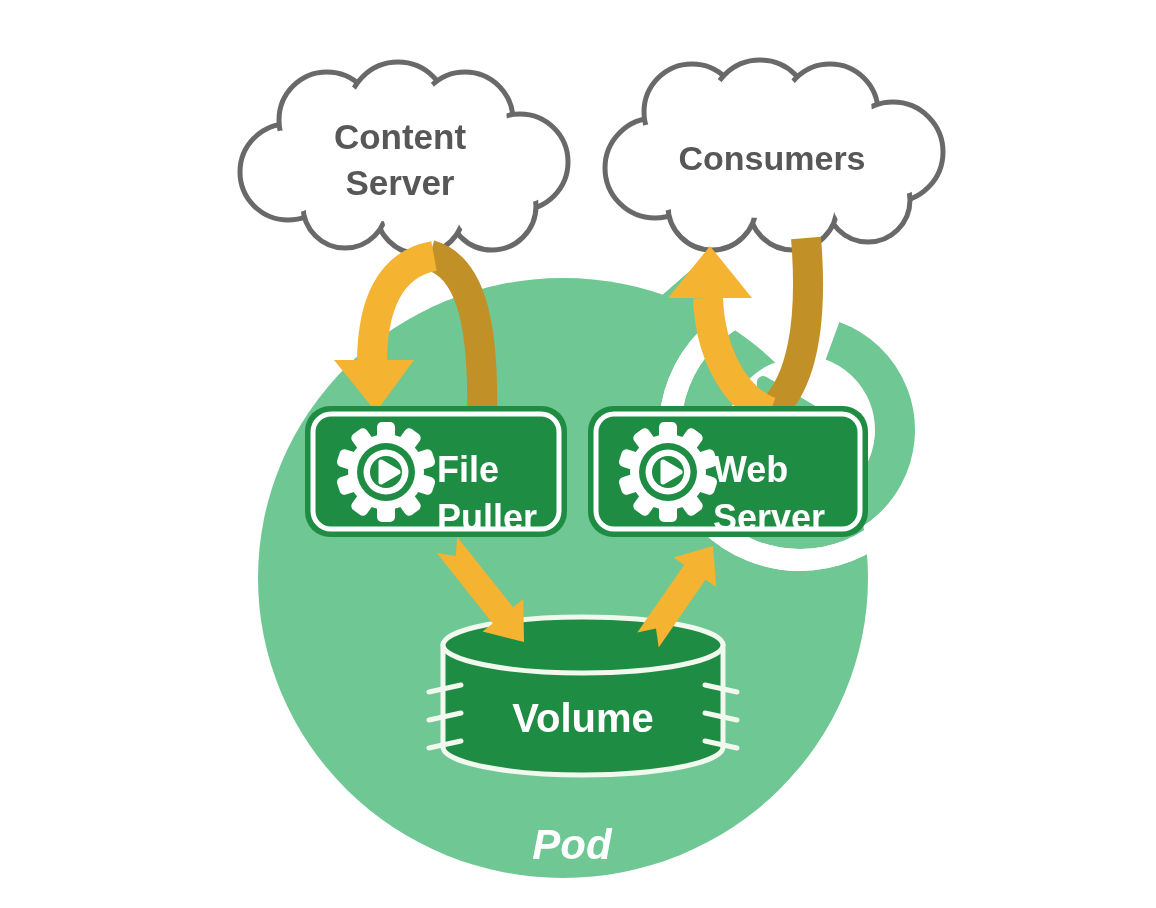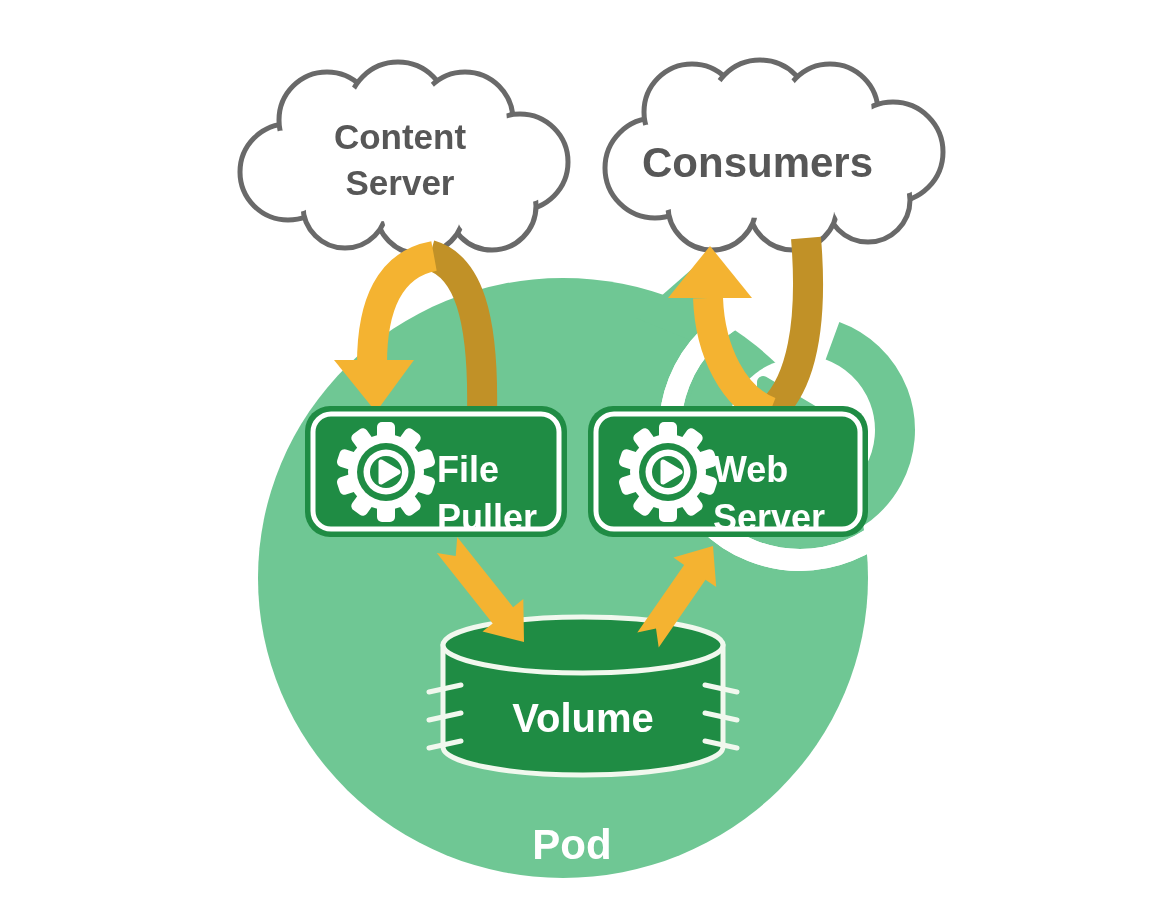--- a/index.html
+++ b/index.html
@@ -19,25 +19,25 @@
   .cloud-erase{fill:#ffffff;}
   .gold-stroke{stroke:var(--arrow-gold);fill:none;stroke-width:30;}
   .yellow-stroke{stroke:var(--arrow-yellow);fill:none;stroke-width:30;}
   .yellow-fill{fill:var(--arrow-yellow);}
   .cyl-stroke{stroke:var(--cylinder-stroke);fill:none;stroke-width:5;stroke-linecap:round;}
   .inner-border{fill:none;stroke:#ffffff;stroke-width:5;}
   .lbl{position:absolute;font-weight:bold;}
   .lbl.gray{color:var(--cloud-text);}
   .lbl.white{color:var(--label-white);margin-top:15px;}
   .cm-label{left:280px;top:114px;width:240px;font-size:35px;line-height:1.32;text-align:center;}
-  .cons-label{left:642px;top:139px;width:260px;font-size:42px;}
+  .cons-label{left:642px;top:139px;width:260px;font-size:34px;text-align:center;}
   .fp-label{left:437px;top:431px;width:125px;font-size:36px;line-height:1.33;text-align:left;}
   .ws-label{left:713px;top:431px;width:145px;font-size:36px;line-height:1.33;text-align:left;}
   .vol-label{left:463px;top:681px;width:240px;font-size:40px;text-align:center;}
-  .pod-label{left:472px;top:806px;width:200px;font-size:42px;text-align:center;}
+  .pod-label{left:472px;top:806px;width:200px;font-size:42px;text-align:center;font-style:italic;}
 </style>
 </head>
 <body>
 
 <div class="stage">
   <svg width="1156" height="908" viewBox="0 0 1156 908">
     <defs>
       <g id="gear-play">
         <g class="white-fill">
           <rect x="-9" y="-50" width="18" height="24" rx="5"></rect>

